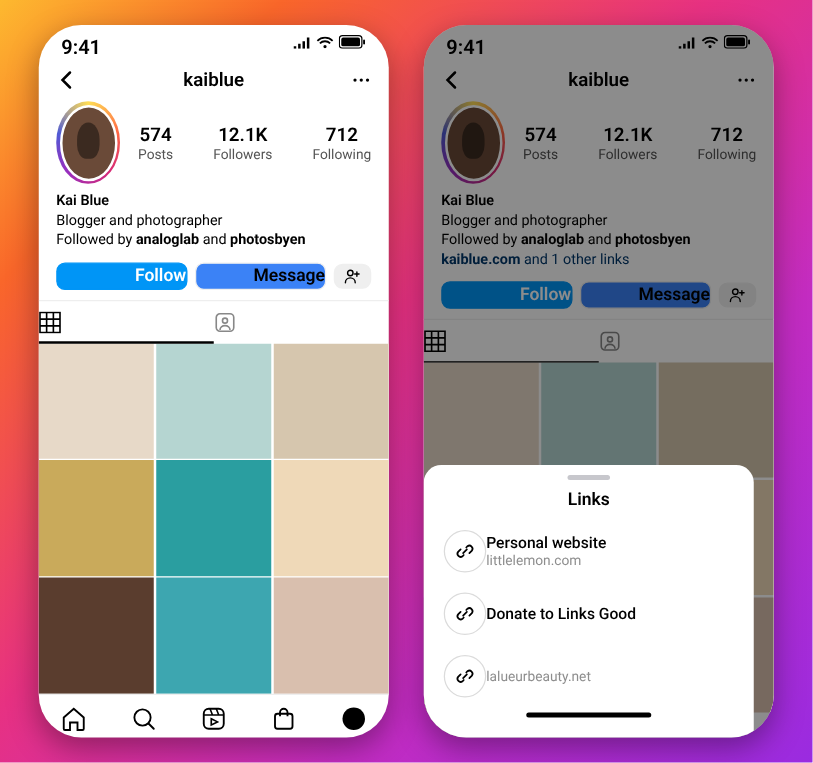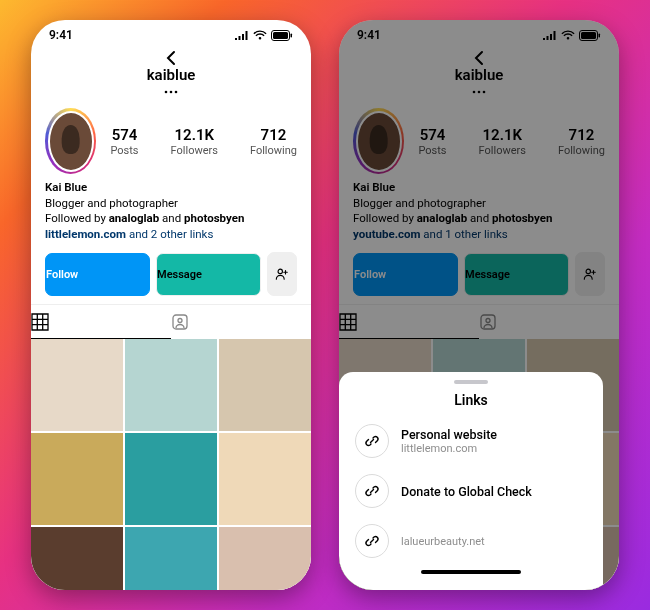--- a/index.html
+++ b/index.html
@@ -21,32 +21,31 @@
     border-radius: 34px;
     box-shadow: 0 8px 24px rgba(0,0,0,.35);
     overflow: hidden;
     position: relative;
     display: flex;
     flex-direction: column;
   }
   .status-bar {
     display: flex;
     justify-content: space-between;
-    align-items: center;
+    align-items: flex-start;
     padding: 8px 18px 2px;
-    font-size: 12px;
+    font-size: 16px;
     font-weight: 600;
   }
   .status-right { display: flex; gap: 4px; align-items: center; }
   .nav-row {
     display: flex;
     justify-content: space-between;
     align-items: center;
     padding: 6px 14px 8px;
-    flex-direction: column;
   }
   .username { font-weight: 600; font-size: 15px; }
   .profile-row {
     display: flex;
     align-items: center;
     padding: 0 14px 6px;
     gap: 14px;
   }
   .avatar-ring {
     width: 66px; height: 66px;
@@ -79,29 +78,29 @@
   .bio-name { font-weight: 600; }
   .bio-links { color: #00376b; }
   .buttons-row {
     display: flex;
     gap: 6px;
     padding: 4px 14px 8px;
     align-items: center;
   }
   .btn {
     flex: 1;
-    text-align: left;
-    padding: 14px 0;
+    text-align: right;
+    padding: 2px 0;
     border-radius: 7px;
-    font-size: 11px;
+    font-size: 14px;
     font-weight: 600;
     border: 1px solid #dbdbdb;
   }
   .btn-follow { background: #0095f6; color: #fff; border-color: #0095f6; }
-  .btn-msg { background: #14b8a6; border-color: #efefef; }
+  .btn-msg { background: #3b82f6; border-color: #efefef; }
   .btn-add {
     width: 30px; flex: none;
     background: #efefef; border-color: #efefef;
     display: flex; align-items: center; justify-content: center;
   }
   .tabs-row { display: flex; border-top: 1px solid #eee; }
   .tab { flex: 1; text-align: center; padding: 8px 0; position: relative; }
   .tab.active::after {
     content: ""; position: absolute; bottom: 0; left: 0; right: 0;
     height: 1.5px; background: #000;
@@ -142,21 +141,21 @@
     padding: 8px 0 10px;
   }
   .sheet-handle {
     width: 34px; height: 4px;
     background: #c7c7cc;
     border-radius: 3px;
     margin: 0 auto 8px;
   }
   .sheet-title { text-align: center; font-weight: 600; font-size: 14px; margin-bottom: 8px; }
   .link-row {
-    display: flex; align-items: center; gap: 12px;
+    display: flex; align-items: center; 
     padding: 8px 16px;
   }
   .link-icon {
     width: 34px; height: 34px;
     border: 1px solid #dbdbdb;
     border-radius: 50%;
     display: flex; align-items: center; justify-content: center;
   }
   .link-title { font-size: 12.5px; font-weight: 500; }
   .link-url { font-size: 11px; color: #8e8e8e; }
@@ -215,23 +214,20 @@
         <div class="stat-label">Following</div>
       </div>
     </div>
   </div>
   <div class="bio">
     <div class="bio-name">Kai Blue</div>
     <div>Blogger and photographer</div>
     <div>
       <span>Followed by </span><b>analoglab</b><span> and </span><b>photosbyen</b>
     </div>
-    <div class="bio-links">
-      <b>littlelemon.com</b><span> and 2 other links</span>
-    </div>
   </div>
   <div class="buttons-row">
     <div class="btn btn-follow">Follow</div>
     <div class="btn btn-msg">Message</div>
     <div class="btn btn-add">
       <svg width="14" height="14" viewBox="0 0 16 16">
           <circle cx="6" cy="5" r="2.5" stroke="#000" fill="none" stroke-width="1.3"></circle>
           <path d="M1.5 14c0-2.5 2-4.5 4.5-4.5s4.5 2 4.5 4.5M12 4v4M10 6h4" stroke="#000" fill="none" stroke-width="1.3" stroke-linecap="round"></path>
         </svg>
     </div>
@@ -345,21 +341,21 @@
       </div>
     </div>
   </div>
   <div class="bio">
     <div class="bio-name">Kai Blue</div>
     <div>Blogger and photographer</div>
     <div>
       <span>Followed by </span><b>analoglab</b><span> and </span><b>photosbyen</b>
     </div>
     <div class="bio-links">
-      <b>youtube.com</b><span> and 1 other links</span>
+      <b>kaiblue.com</b><span> and 1 other links</span>
     </div>
   </div>
   <div class="buttons-row">
     <div class="btn btn-follow">Follow</div>
     <div class="btn btn-msg">Message</div>
     <div class="btn btn-add">
       <svg width="14" height="14" viewBox="0 0 16 16">
           <circle cx="6" cy="5" r="2.5" stroke="#000" fill="none" stroke-width="1.3"></circle>
           <path d="M1.5 14c0-2.5 2-4.5 4.5-4.5s4.5 2 4.5 4.5M12 4v4M10 6h4" stroke="#000" fill="none" stroke-width="1.3" stroke-linecap="round"></path>
         </svg>
@@ -407,21 +403,21 @@
         <div class="link-url">littlelemon.com</div>
       </div>
     </div>
     <div class="link-row">
       <div class="link-icon">
         <svg width="16" height="16" viewBox="0 0 16 16">
             <path d="M6.5 9.5l3-3M7 11l-1 1a2.5 2.5 0 01-3.5-3.5l2-2M9 5l1-1a2.5 2.5 0 013.5 3.5l-2 2" stroke="#000" fill="none" stroke-width="1.4" stroke-linecap="round"></path>
           </svg>
       </div>
       <div>
-        <div class="link-title">Donate to Global Check</div>
+        <div class="link-title">Donate to Links Good</div>
       </div>
     </div>
     <div class="link-row">
       <div class="link-icon">
         <svg width="16" height="16" viewBox="0 0 16 16">
             <path d="M6.5 9.5l3-3M7 11l-1 1a2.5 2.5 0 01-3.5-3.5l2-2M9 5l1-1a2.5 2.5 0 013.5 3.5l-2 2" stroke="#000" fill="none" stroke-width="1.4" stroke-linecap="round"></path>
           </svg>
       </div>
       <div>
         <div class="link-url">lalueurbeauty.net</div>

